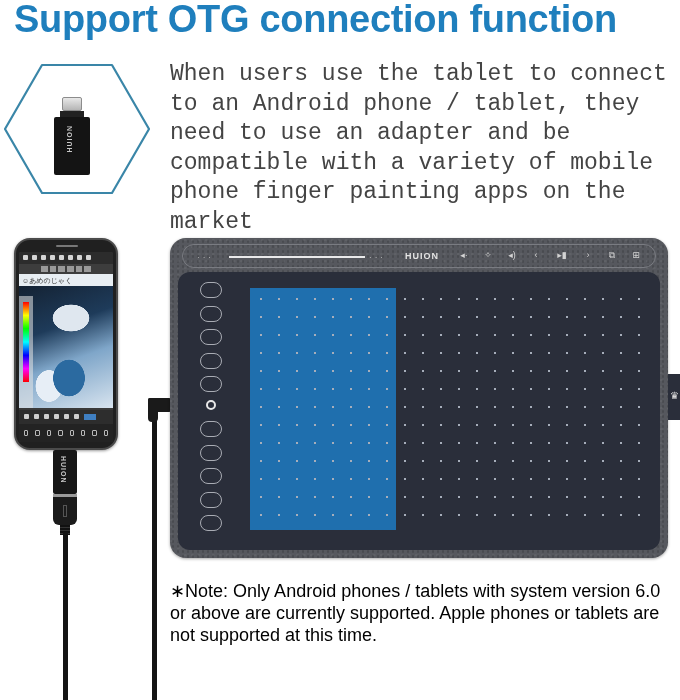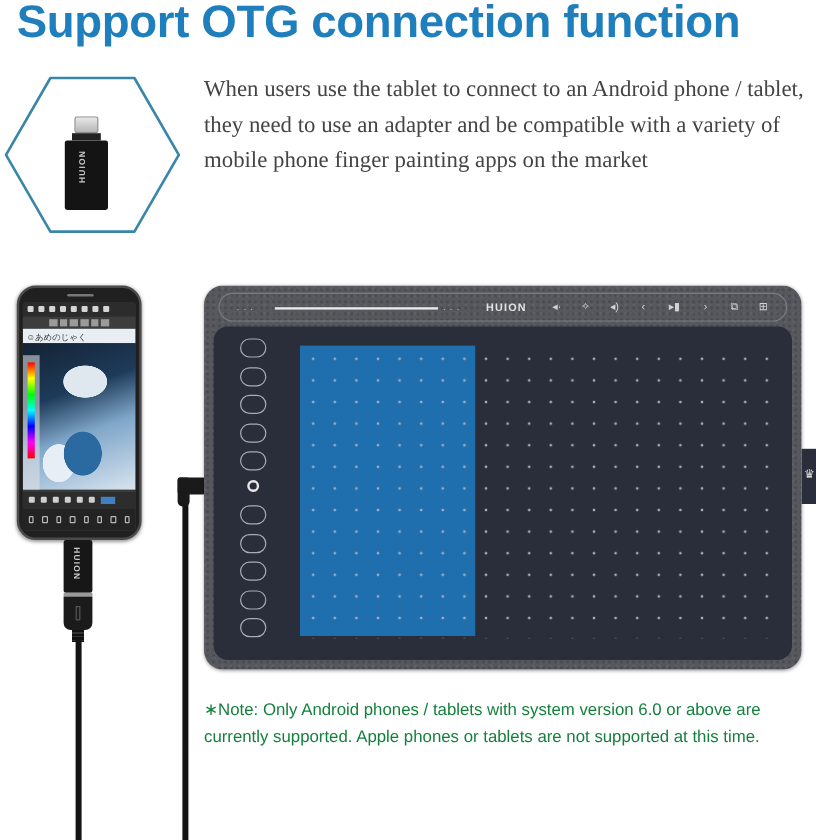--- a/index.html
+++ b/index.html
@@ -27,22 +27,22 @@
     background: #141414; border-radius: 2px;
   }
   .adapter .body span {
     position: absolute; left: 12px; top: 8px;
     writing-mode: vertical-rl; transform: rotate(180deg);
     font-size: 7px; color: #c8c8c8; letter-spacing: 1px; font-weight: 700;
   }
 
   .desc {
     position: absolute; left: 170px; top: 60px; width: 500px;
-    font-size: 19px; line-height: 29.5px; color: #444;
-    font-family: Liberation Serif, serif;
+    font-size: 23px; line-height: 29.5px; color: #444;
+    font-family: Liberation Mono, monospace;
   }
 
   
   .phone {
     position: absolute; left: 14px; top: 238px; width: 104px; height: 212px;
     background: #202020; border-radius: 16px; border: 2px solid #4b4b4b;
     box-shadow: 0 1px 3px rgba(0,0,0,.4);
   }
   .phone .speaker { position: absolute; left: 40px; top: 5px; width: 22px; height: 2px; background: #777; border-radius: 1px; }
   .phone .screen {
@@ -126,21 +126,21 @@
     background-image: radial-gradient(circle, #a7aebb 0.9px, transparent 1.4px);
     background-size: 18px 18px; background-position: 2px 2px;
   }
   .tablet .tab-tag {
     position:absolute; left: 498px; top: 136px; width: 14px; height: 46px; background:#2a2e3a;
   }
   .tablet .tab-tag span { position:absolute; left:2px; top:16px; font-size:10px; color:#e0e0e0; }
 
   .note {
     position: absolute; left: 170px; top: 580px; width: 510px;
-    font-size: 14px; line-height: 22px; color: #15803d;
+    font-size: 18px; line-height: 22px; color: #000000;
     font-family: "Liberation Sans", sans-serif;
   }
 </style>
 </head>
 <body>
 
 <div class="title">Support OTG connection function</div>
 
 <div class="hex-wrap">
   <svg width="150" height="134" viewBox="0 0 150 134">

